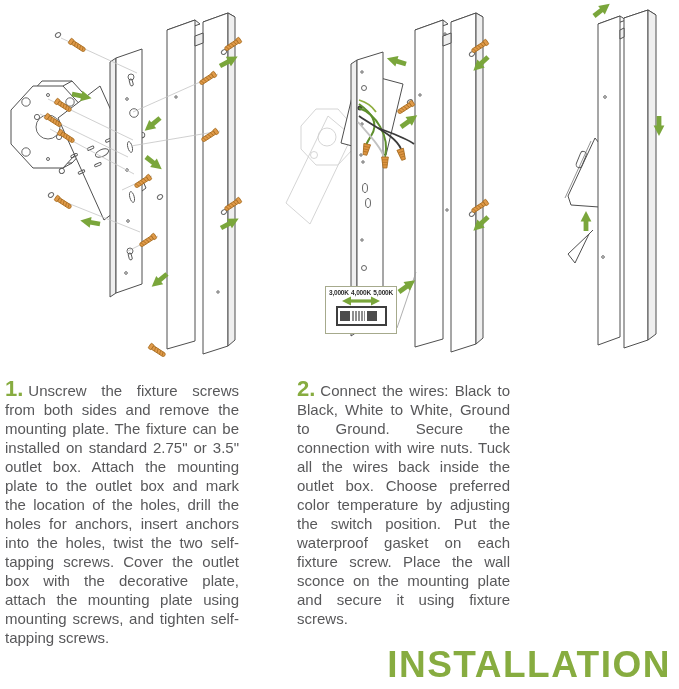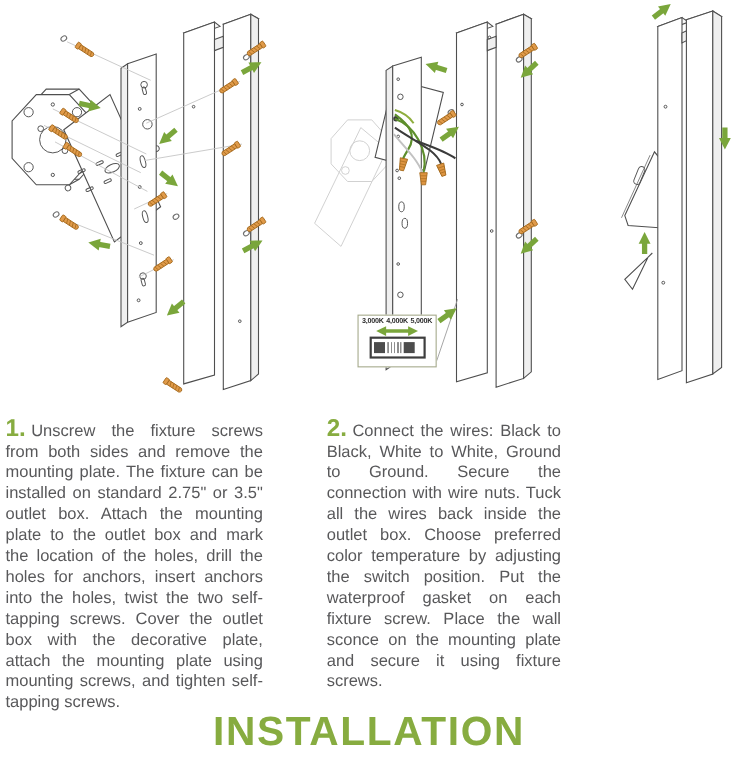--- a/index.html
+++ b/index.html
@@ -6,21 +6,21 @@
   .page{position:relative;width:671px;height:689px;background:#fff;
         font-family:"Liberation Sans",sans-serif;overflow:hidden;}
   .illus{position:absolute;top:0;}
   #svg1{left:0;} #svg2{left:258px;} #svg3{left:498px;}
   .step{position:absolute;top:364px;text-align:justify;font-size:15px;
         line-height:19px;color:#58585a;}
   #step1{left:5px;width:234px;}
   #step2{left:263px;width:213px;margin-left:34px;}
   #step3{left:489px;width:188px;}
   .stepnum{font-size:22px;font-weight:bold;color:#87AC40;margin-right:5px;}
-  .title{position:absolute;left:0;right:0;top:644px;text-align:center;
+  .title{position:absolute;left:0;right:0;top:644px;text-align:right;
          font-size:37px;font-weight:bold;color:#87AC40;letter-spacing:1.5px;}
   .inset{position:absolute;left:325px;top:286px;width:72px;height:48px;
          border:1px solid #A6AA8C;background:#fff;box-sizing:border-box;z-index:3;}
   .inset-labels{display:flex;justify-content:space-between;padding:2px 3px 0 3px;
          font-size:6.5px;font-weight:bold;color:#2b2b2b;letter-spacing:-0.2px;}
   .inset-arrow{display:block;margin:0 auto;}
   .slider{width:43px;height:14px;border:2px solid #3e3e3e;margin:0 auto;
           display:flex;align-items:center;gap:2px;padding:1px 2px;}
   .sl-dark{width:10px;height:10px;background:#4c4c4c;}
   .sl-stripes{width:13px;height:10px;

